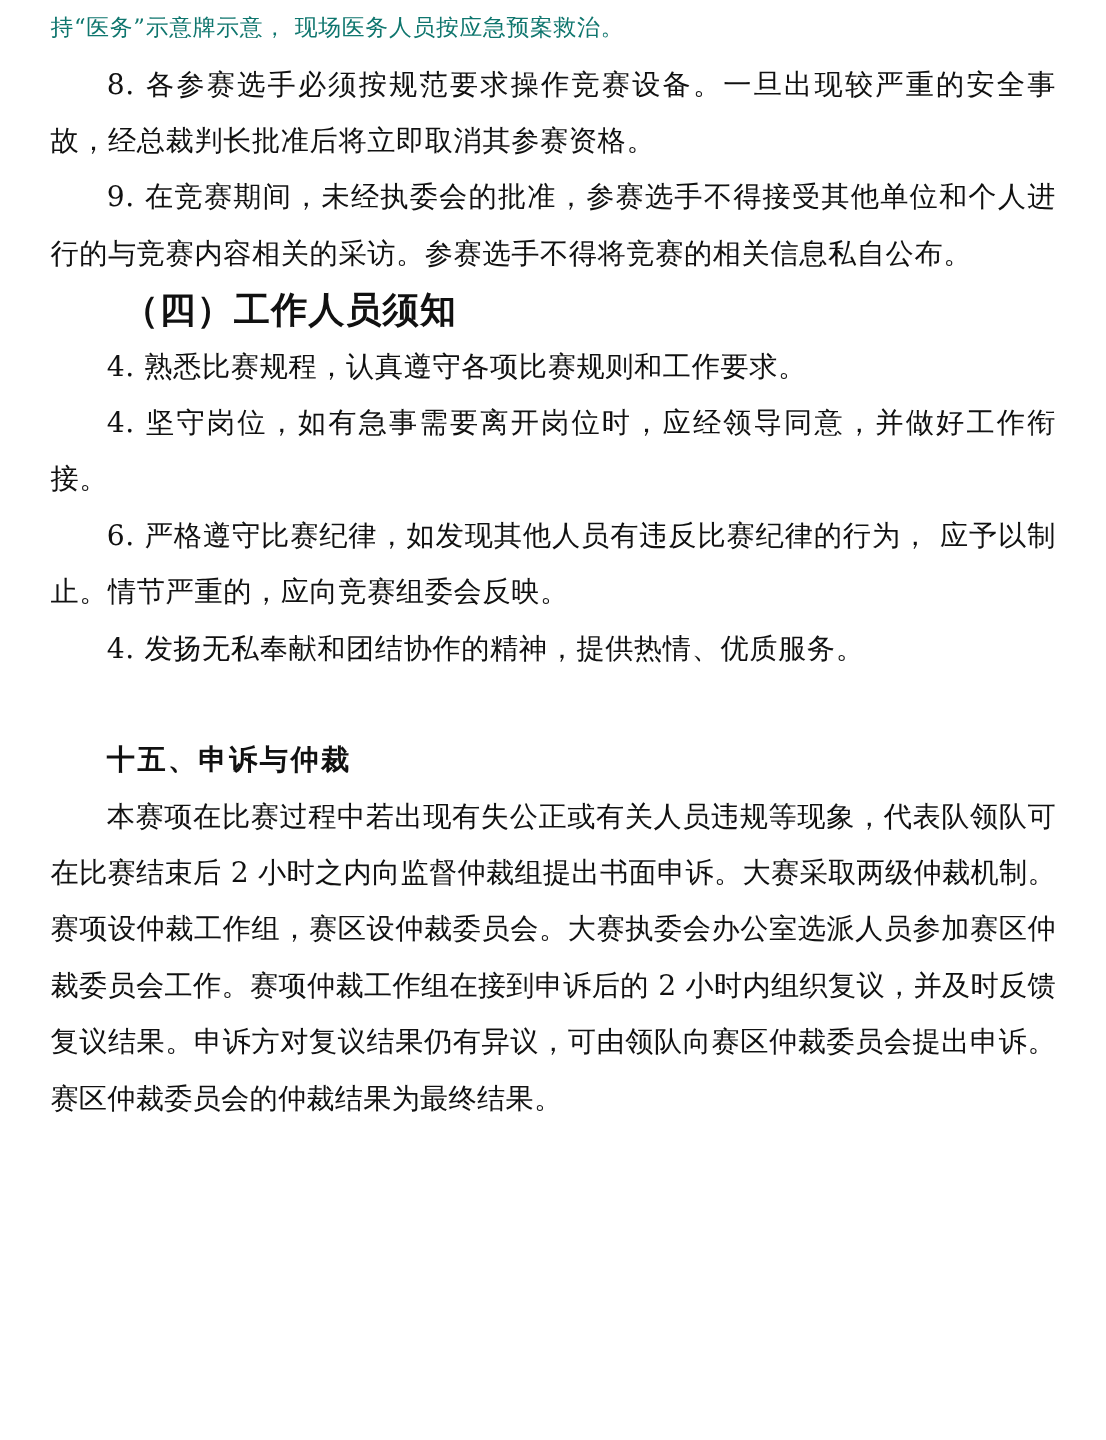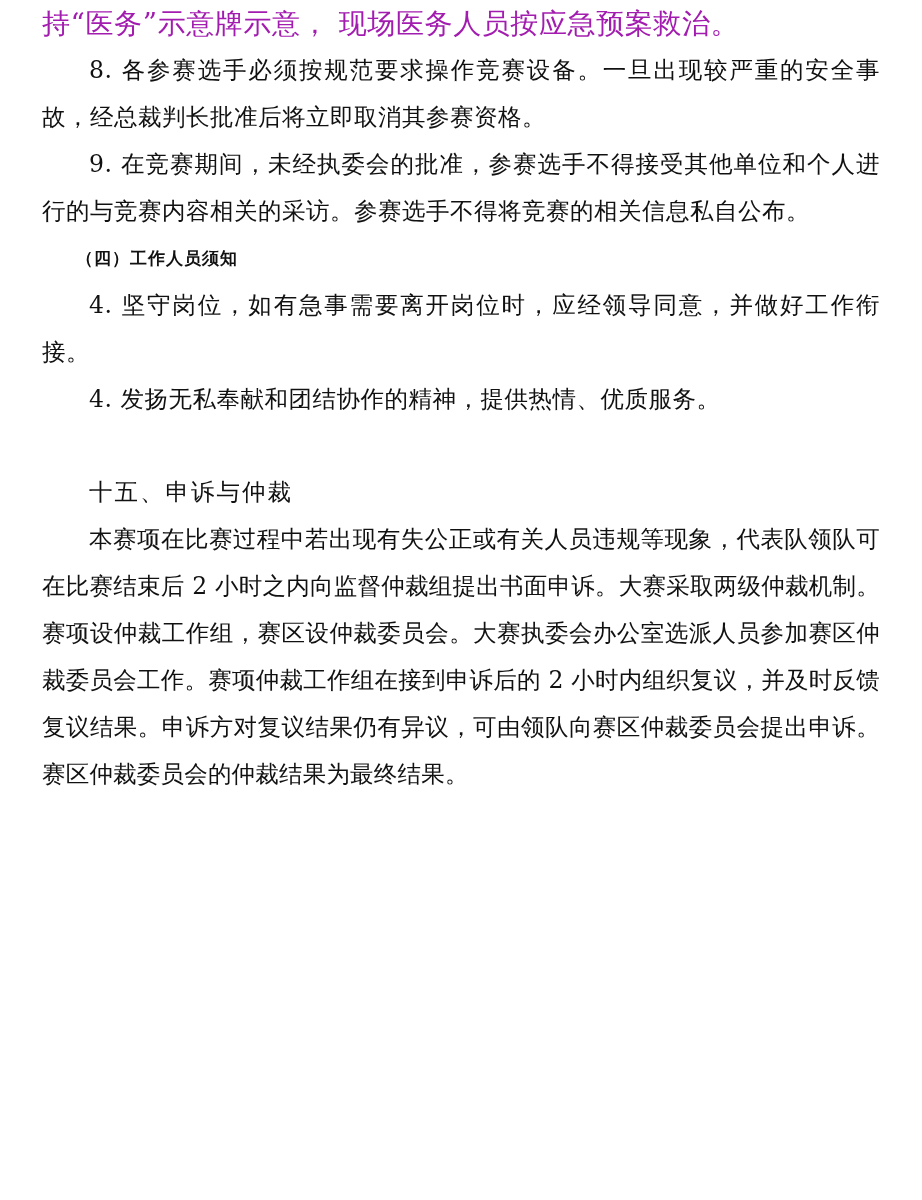--- a/index.html
+++ b/index.html
@@ -15,55 +15,55 @@
     overflow: hidden;
   }
   .page {
     position: relative;
     width: 922px;
     height: 1200px;
     padding: 0 42px;
     box-sizing: border-box;
   }
   .line-block {
-    font-size: 28px;
+    font-size: 19px;
     line-height: 47px;
     letter-spacing: 0.6px;
     text-align: justify;
     text-justify: inter-ideograph;
-    color: #a21caf;
+    color: #0f766e;
   }
   .para {
     margin: 0;
     font-size: 23.5px;
     line-height: 47px;
     letter-spacing: 0.5px;
     text-align: justify;
     text-justify: inter-ideograph;
   }
   .indent-1 {
     text-indent: 2em;
   }
   .indent-num {
     text-indent: 2em;
   }
   .heading {
     margin: 0;
-    font-size: 17px;
+    font-size: 30px;
     line-height: 47px;
     font-weight: bold;
     text-indent: 2em;
     letter-spacing: 1px;
     font-family: "DejaVu Sans", "Liberation Sans", sans-serif;
   }
   .section-heading {
     margin: 0;
     font-size: 23.5px;
     line-height: 47px;
-    font-weight: normal;
+    font-weight: bold;
     text-indent: 2em;
     letter-spacing: 2px;
     font-family: "DejaVu Sans", "Liberation Sans", sans-serif;
   }
   .gap-large { height: 46px; }
   .tight {
     letter-spacing: 0.2px;
   }
 </style>
 </head>
@@ -71,21 +71,23 @@
 
 <div class="page">
 
   <div class="line-block">持“医务”示意牌示意， 现场医务人员按应急预案救治。</div>
 
   <p class="para indent-num">8. 各参赛选手必须按规范要求操作竞赛设备。一旦出现较严重的安全事故，经总裁判长批准后将立即取消其参赛资格。</p>
   <p class="para indent-num">9. 在竞赛期间，未经执委会的批准，参赛选手不得接受其他单位和个人进行的与竞赛内容相关的采访。参赛选手不得将竞赛的相关信息私自公布。</p>
 
   <p class="heading">（四）工作人员须知</p>
 
+  <p class="para indent-num">4. 熟悉比赛规程，认真遵守各项比赛规则和工作要求。</p>
   <p class="para indent-num">4. 坚守岗位，如有急事需要离开岗位时，应经领导同意，并做好工作衔接。</p>
+  <p class="para indent-num">6. 严格遵守比赛纪律，如发现其他人员有违反比赛纪律的行为， 应予以制止。情节严重的，应向竞赛组委会反映。</p>
   <p class="para indent-num">4. 发扬无私奉献和团结协作的精神，提供热情、优质服务。</p>
 
   <div class="gap-large"></div>
 
   <p class="section-heading">十五、申诉与仲裁</p>
 
   <p class="para indent-1 tight">本赛项在比赛过程中若出现有失公正或有关人员违规等现象，代表队领队可在比赛结束后 2 小时之内向监督仲裁组提出书面申诉。大赛采取两级仲裁机制。赛项设仲裁工作组，赛区设仲裁委员会。大赛执委会办公室选派人员参加赛区仲裁委员会工作。赛项仲裁工作组在接到申诉后的 2 小时内组织复议，并及时反馈复议结果。申诉方对复议结果仍有异议，可由领队向赛区仲裁委员会提出申诉。赛区仲裁委员会的仲裁结果为最终结果。</p>
 
 </div>
 

